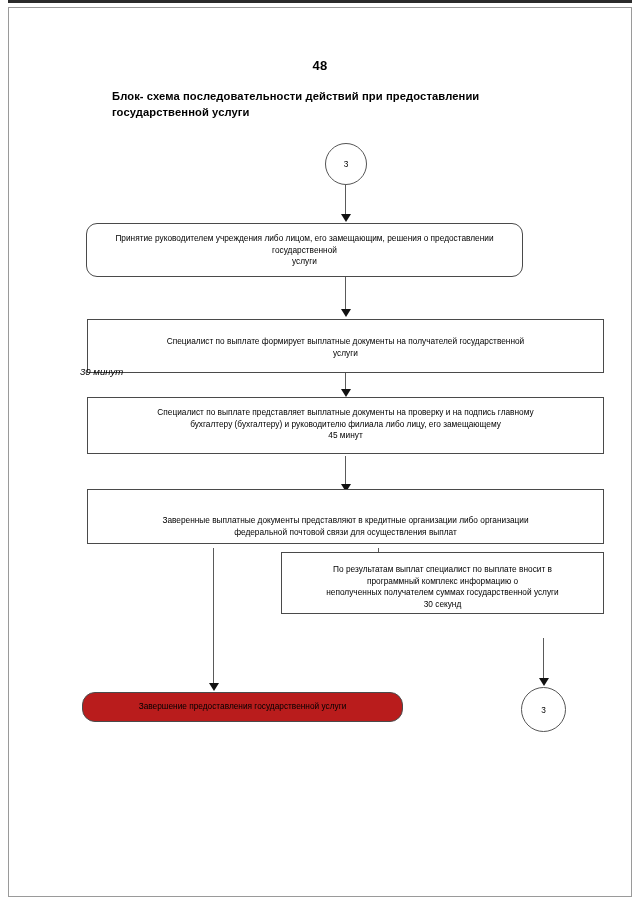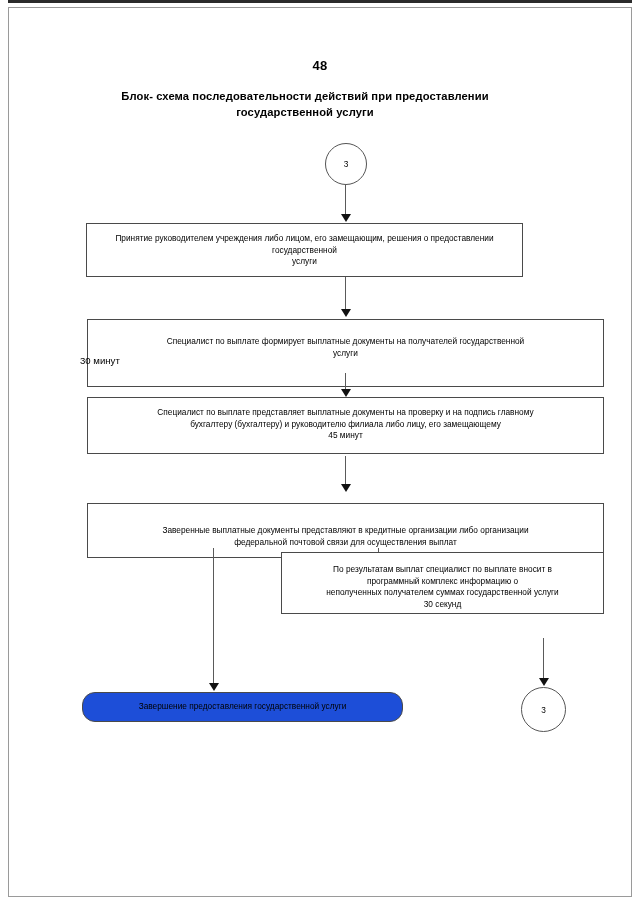--- a/index.html
+++ b/index.html
@@ -44,24 +44,23 @@
     top: 58px;
     width: 640px;
     text-align: center;
     font-size: 13px;
     font-weight: bold;
     letter-spacing: 0.2px;
   }
 
   .doc-title {
     position: absolute;
-    left: 95px;
+    left: 112px;
     top: 88px;
     width: 420px;
-    text-align: center;
     font-size: 11.2px;
     font-weight: bold;
     line-height: 16px;
     letter-spacing: 0.1px;
   }
 
   
   .node {
     position: absolute;
     box-sizing: border-box;
@@ -85,21 +84,21 @@
   .node.pad-b .node-text { padding-top: 16px; }
   .node.pad-c .node-text { padding-top: 9px; }
   .node.pad-d .node-text { padding-top: 21px; }
   .node.pad-e .node-text { padding-top: 11px; }
 
   .terminator {
     position: absolute;
     box-sizing: border-box;
     border: 1px solid #4a4a4a;
     border-radius: 13px;
-    background: #1d4ed8;
+    background: #b91c1c;
     display: flex;
     align-items: center;
     justify-content: center;
   }
   .terminator .node-text {
     font-size: 8.3px;
     line-height: 11.6px;
     text-align: center;
   }
 
@@ -150,49 +149,49 @@
 
   <div class="doc-title">Блок- схема последовательности действий при предоставлении государственной услуги</div>
 
   <div class="connector-circle" style="left:325px; top:143px; width:42px; height:42px;">
     <span>3</span>
   </div>
 
   <div class="vline" style="left:345px; top:185px; height:33px;"></div>
   <div class="arrowhead" style="left:341px; top:214px;"></div>
 
-  <div class="node pad-a" style="left:86px; top:223px; width:437px; height:54px;">
+  <div class="node pad-a" style="left:86px; top:223px; width:437px; height:54px;border-radius:11px;">
     <span class="node-text">Принятие руководителем учреждения либо лицом, его замещающим, решения о предоставлении
 государственной
 услуги</span>
   </div>
 
   <div class="vline" style="left:345px; top:277px; height:36px;"></div>
   <div class="arrowhead" style="left:341px; top:309px;"></div>
 
-  <div class="node pad-b" style="left:87px; top:319px; width:517px; height:68px;">
+  <div class="node pad-b" style="left:87px; top:319px; width:517px; height:54px;">
     <span class="node-text">Специалист по выплате формирует выплатные документы на получателей государственной
 услуги</span>
   </div>
 
-  <div class="side-note" style="left:80px; top:355px;">30 минут</div>
+  <div class="side-note" style="left:80px; top:366px;font-style:italic;">30 минут</div>
 
   <div class="vline" style="left:345px; top:373px; height:20px;"></div>
   <div class="arrowhead" style="left:341px; top:389px;"></div>
 
   <div class="node pad-c" style="left:87px; top:397px; width:517px; height:57px;">
     <span class="node-text">Специалист по выплате представляет выплатные документы на проверку и на подпись главному
 бухгалтеру  (бухгалтеру) и руководителю филиала либо лицу, его замещающему
 45 минут</span>
   </div>
 
   <div class="vline" style="left:345px; top:456px; height:32px;"></div>
   <div class="arrowhead" style="left:341px; top:484px;"></div>
 
-  <div class="node pad-d" style="left:87px; top:503px; width:517px; height:55px;">
+  <div class="node pad-d" style="left:87px; top:489px; width:517px; height:55px;align-items:center;">
     <span class="node-text">Заверенные выплатные документы представляют в кредитные организации либо организации
 федеральной почтовой связи для осуществления выплат</span>
   </div>
 
   <div class="vline" style="left:378px; top:548px; height:24px;"></div>
   <div class="arrowhead" style="left:374px; top:568px;"></div>
 
   <div class="vline" style="left:213px; top:548px; height:140px;"></div>
   <div class="arrowhead" style="left:209px; top:683px;"></div>
 

